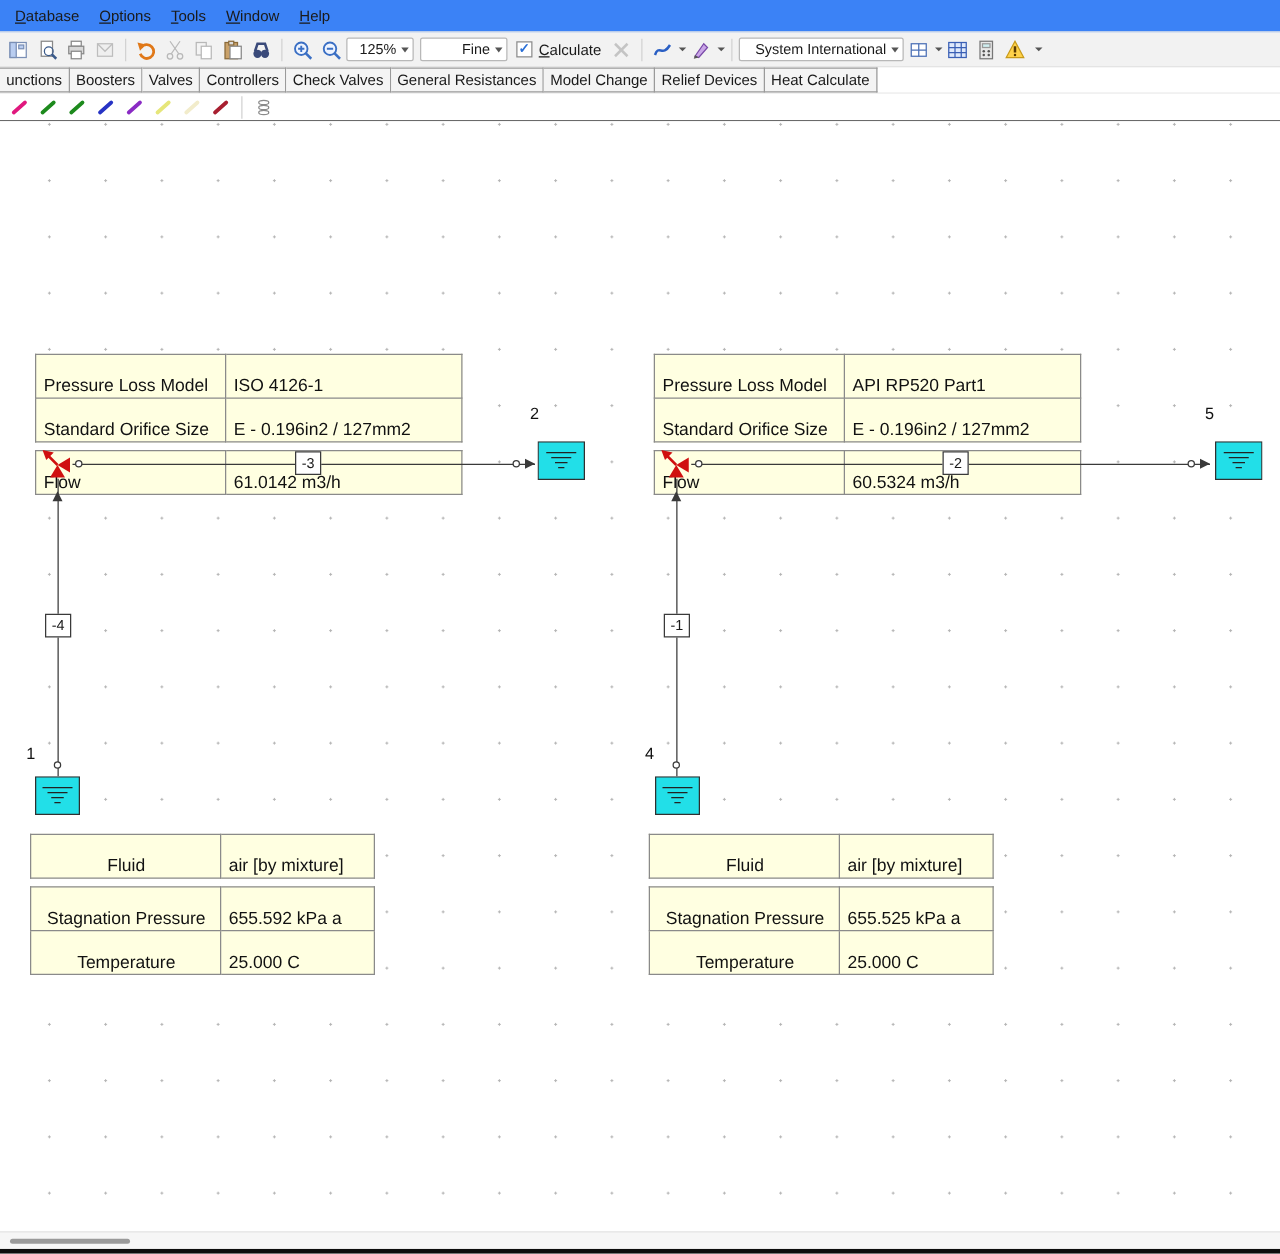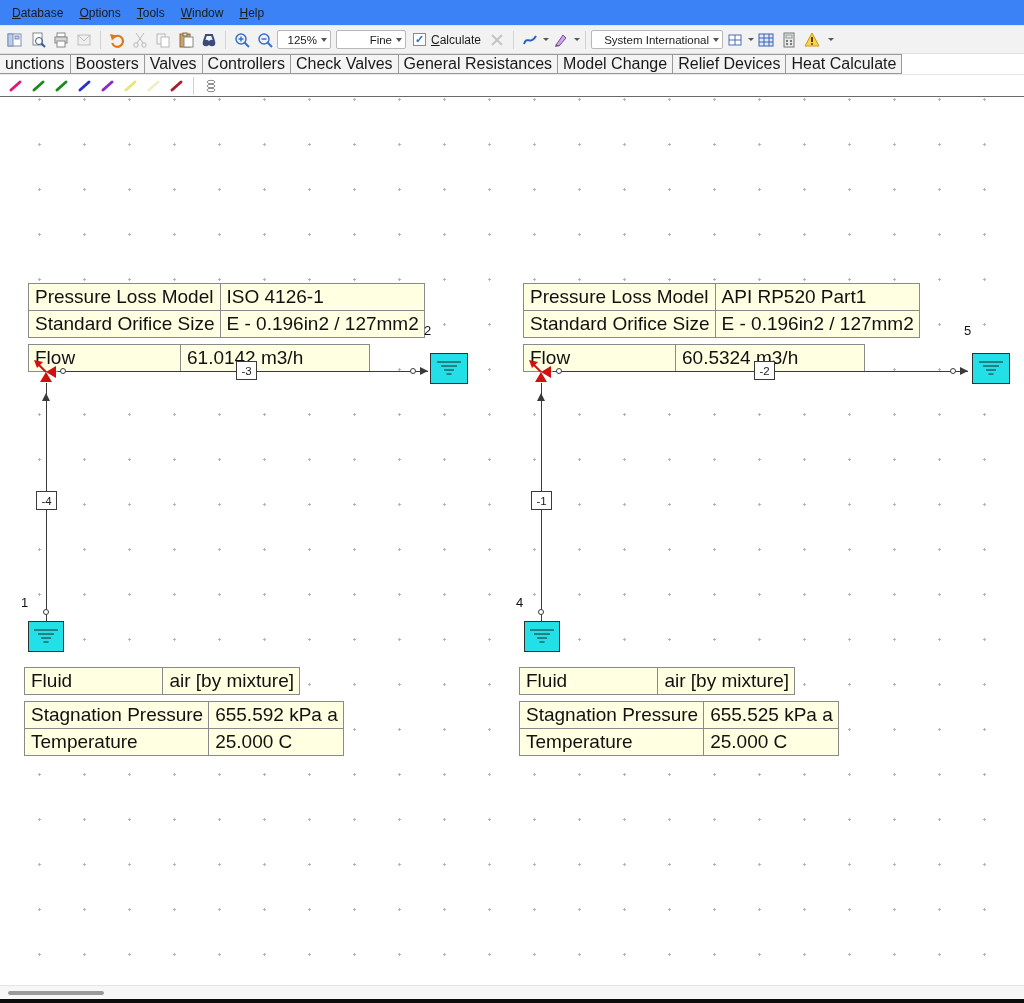--- a/index.html
+++ b/index.html
@@ -19,40 +19,40 @@
   .combo { height:19px; background:#fff; border:1px solid #b8b8b8; border-radius:2px; display:flex; align-items:center; justify-content:flex-end; padding:0 3px 0 5px; font-size:11.5px; }
   .caret { width:0; height:0; border-left:3.5px solid transparent; border-right:3.5px solid transparent; border-top:4px solid #555; margin-left:4px; }
   .caret.mini { border-left-width:3px; border-right-width:3px; border-top-width:3.5px; margin-left:1px; }
   .checkbox { width:13px; height:13px; background:#fff; border:1px solid #8a8a8a; display:flex; align-items:center; justify-content:center; margin:0 4px 0 6px; }
   .check { color:#2a6fd6; font-size:11px; line-height:11px; font-weight:bold; }
   .tb-label { padding-right:4px; }
   .tb-label.ul::first-letter { text-decoration:underline; }
 
   
   .tabbar { height:21px; background:#fff; display:flex; align-items:stretch; border-bottom:1px solid #e8e8e8; }
-  .tab { background:#f4f4f4; border:1px solid #9a9a9a; border-left:none; padding:2px 5px; font-size:16px; display:flex; align-items:center; white-space:nowrap; }
+  .tab { background:#f4f4f4; border:1px solid #9a9a9a; border-left:none; padding:2px 5px; font-size:12px; display:flex; align-items:center; white-space:nowrap; }
   .tab:first-child { border-left:none; }
 
   
   .penbar { height:22px; background:#fff; display:flex; align-items:center; padding-left:5px; gap:3px; border-bottom:1px solid #6a6a6a; }
   .pbtn { width:20px; height:18px; display:flex; align-items:center; justify-content:center; border-radius:2px; }
 
   
   .canvas { position:relative; height:888px; background:#fff;
     background-image: radial-gradient(circle, #b4b4b4 1px, transparent 1.1px);
     background-size: 45px 45px; background-position: 17px 25px; }
   .abs { position:absolute; }
 
   .anno table { border-collapse:collapse; width:100%; background:#ffffe1; }
-  .anno td { border:1px solid #8a8a8a; padding:2px 5px 2px 6px; font-size:19px; white-space:nowrap; color:#111; }
+  .anno td { border:1px solid #8a8a8a; padding:16px 5px 2px 6px; font-size:14px; white-space:nowrap; color:#111; }
   .anno { position:absolute; }
   .results { width:342px; }
   .results td.l { width:152px; }
   .fluid { width:276px; }
-  .fluid td.l { width:152px; }
+  .fluid td.l { width:152px;text-align:center; }
   .gap { margin-top:6px; }
 
   .pipe-h { position:absolute; height:0; border-top:1px solid #3a3a3a; }
   .pipe-v { position:absolute; width:0; border-left:1px solid #3a3a3a; }
   .pipe-circle { position:absolute; width:6px; height:6px; border:1px solid #3a3a3a; border-radius:50%; background:#fff; }
   .arrow-right { position:absolute; width:0; height:0; border-top:4px solid transparent; border-bottom:4px solid transparent; border-left:8px solid #3a3a3a; }
   .arrow-up { position:absolute; width:0; height:0; border-left:4px solid transparent; border-right:4px solid transparent; border-bottom:8px solid #3a3a3a; }
   .pipe-label { position:absolute; width:21px; height:19px; background:#fff; border:1px solid #3a3a3a; display:flex; align-items:center; justify-content:center; font-size:11.5px; }
   .node-num { position:absolute; font-size:13px; color:#111; }
 

